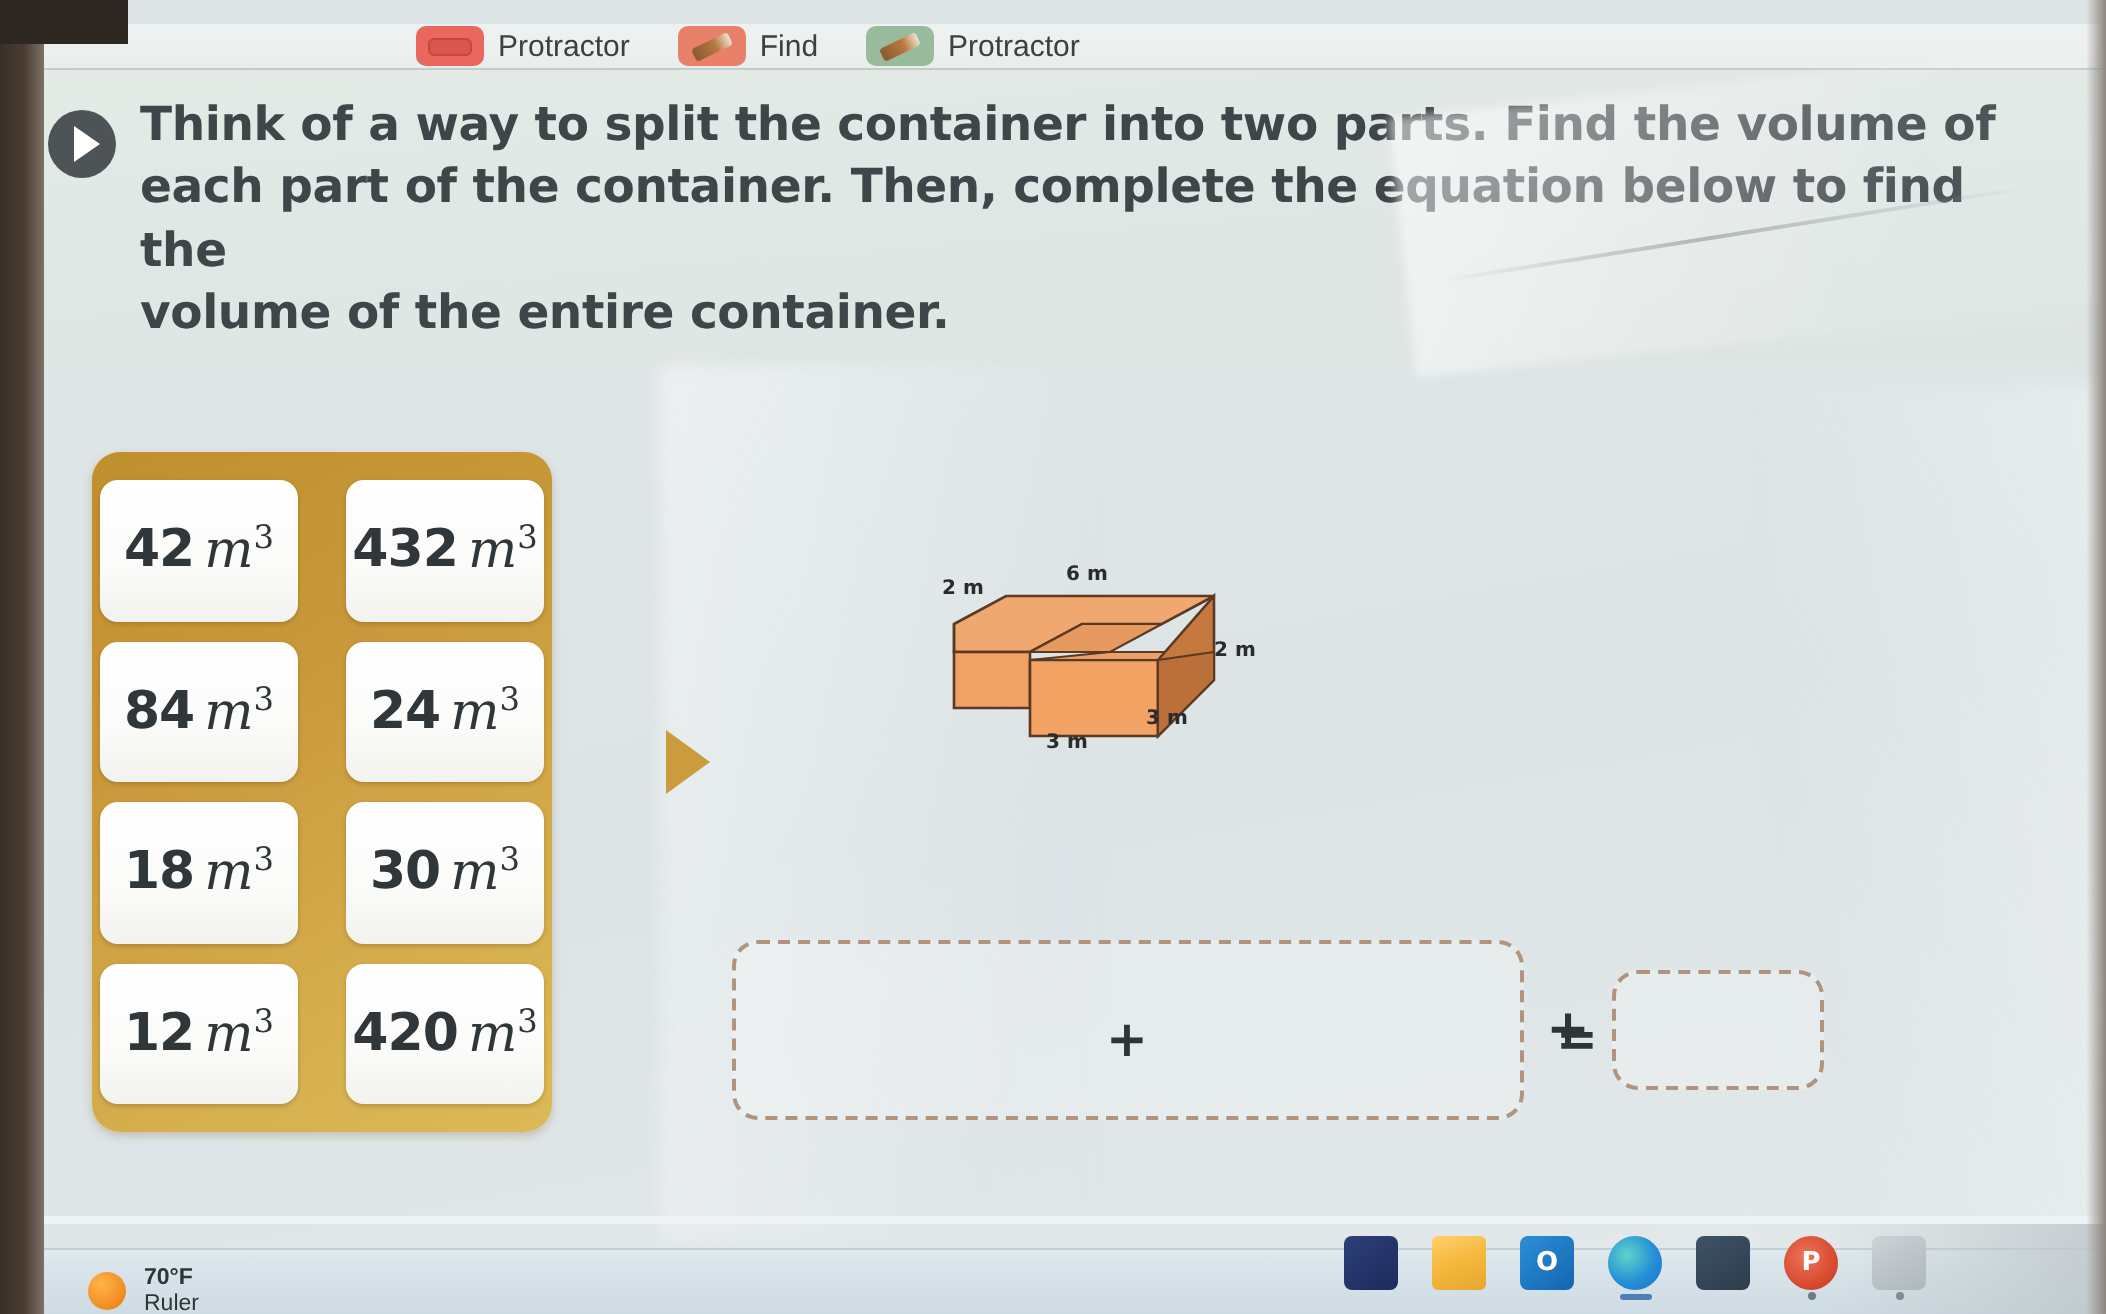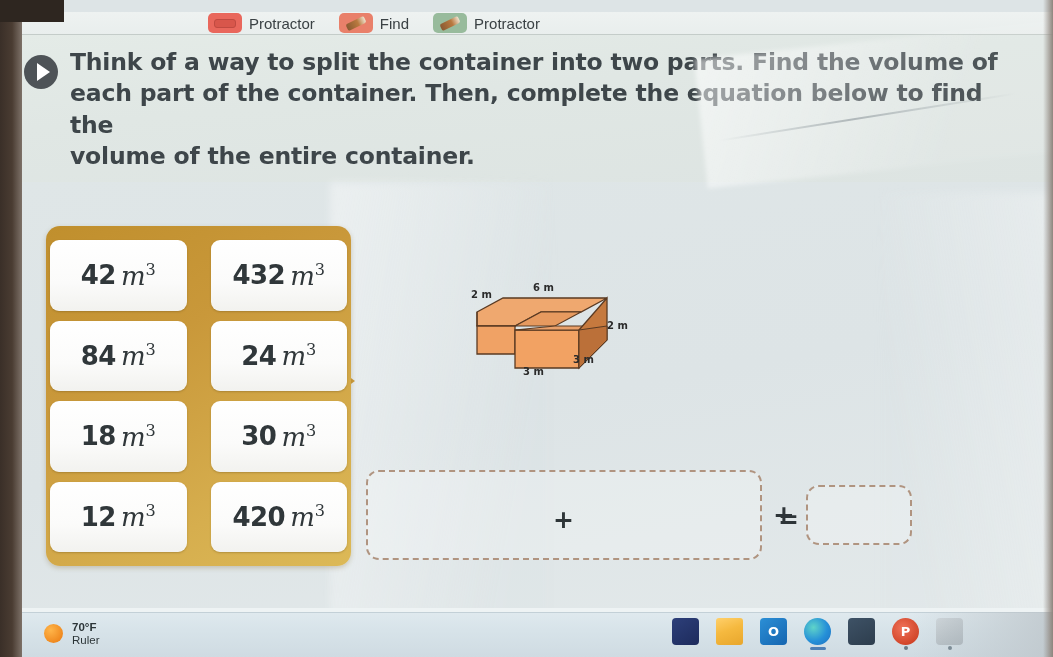--- a/index.html
+++ b/index.html
@@ -137,21 +137,21 @@
 
   
   .work {
     position: absolute; left: 0; top: 170px; width: 1053px; height: 442px;
     background: linear-gradient(170deg,#dfe6e7 0%, #dde4e6 50%, #e3e9ea 100%);
   }
 
   
   .tray {
     position: absolute; left: 46px; top: 44px;
-    width: 305px; height: 340px;
+    width: 230px; height: 340px;
     background: linear-gradient(150deg,#c08f2d 0%, #c9983a 35%, #d6ae4e 75%, #dcb957 100%);
     border-radius: 14px;
     padding: 14px 4px;
     display: grid;
     grid-template-columns: 1fr 1fr;
     grid-template-rows: repeat(4, 1fr);
     gap: 10px 24px;
     z-index: 5;
     box-shadow: 0 2px 5px rgba(110,80,20,0.25);
   }
@@ -236,21 +236,21 @@
     font-size: 25px; color: #2e3538; z-index: 7;
   }
   .eq-equals {
     position: absolute; left: 778px; top: 505px;
     font-family: "DejaVu Sans", sans-serif; font-weight: bold;
     font-size: 25px; color: #2e3538; z-index: 7;
   }
 
   
   .taskbar {
-    position: absolute; left: 0; bottom: 0; width: 1053px; height: 45px;
+    position: absolute; left: 0; bottom: 0; width: 1053px; height: 33px;
     background: linear-gradient(180deg,#dfe9ee 0%, #d7e3e9 40%, #cfdbe2 100%);
     border-top: 1px solid #c3d0d7;
     z-index: 40;
   }
   .weather {
     position: absolute; left: 44px; top: 8px;
     display: flex; align-items: center; gap: 9px;
   }
   .sun-icon {
     width: 19px; height: 19px; border-radius: 50%;

